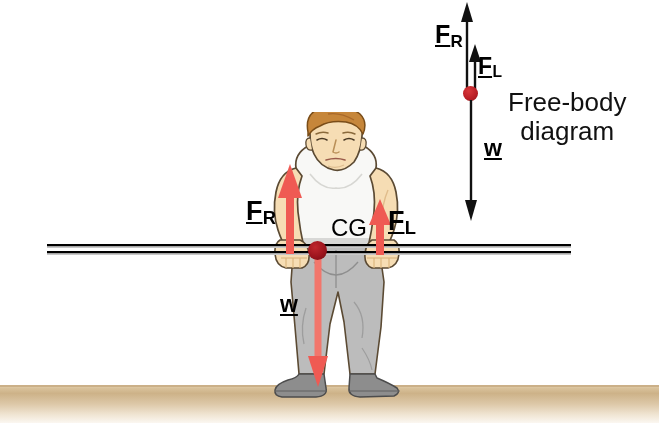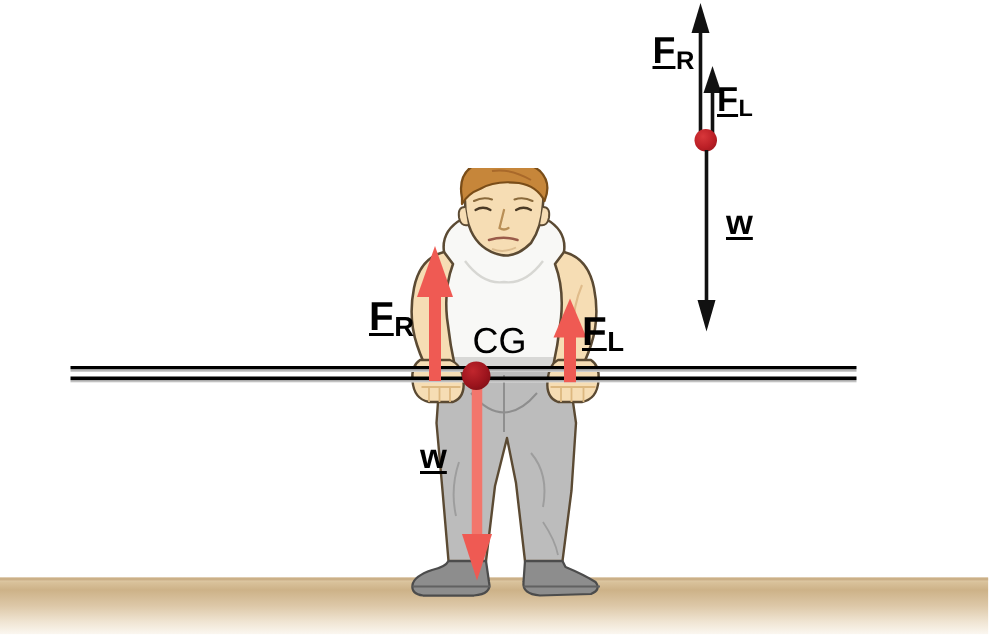--- a/index.html
+++ b/index.html
@@ -65,21 +65,21 @@
     font-weight: bold;
     vertical-align: baseline;
     position: relative;
     top: 0.22em;
     left: 0.02em;
   }
 
   #label-FR-main { left: 246px; top: 198px; font-size: 27px; }
   #label-FL-main { left: 388px; top: 208px; font-size: 27px; }
   #label-w-main  { left: 280px; top: 293px; font-size: 23px; }
-  #label-CG      { left: 315px; top: 214px; font-size: 24px; font-weight: normal; color:#000;text-align:right; }
+  #label-CG      { left: 331px; top: 214px; font-size: 24px; font-weight: normal; color:#000;text-align:right; }
 
   #label-FR-fbd  { left: 435px; top: 22px;  font-size: 25px; }
   #label-FL-fbd  { left: 478px; top: 55px;  font-size: 23px; }
   #label-w-fbd   { left: 484px; top: 137px; font-size: 23px; }
 
   #label-freebody {
     left: 508px;
     top: 88px;
     font-size: 26px;
     color: #111;
@@ -251,14 +251,18 @@
   <div class="abs flabel" id="label-FR-fbd">
     <span>F</span><span class="sub">R</span>
   </div>
 
   <div class="abs flabel" id="label-FL-fbd">
     <span>F</span><span class="sub">L</span>
   </div>
 
   <div class="abs flabel" id="label-w-fbd">w</div>
 
+  <div class="abs" id="label-freebody">
+    <div>Free-body</div>
+    <div>diagram</div>
+  </div>
 
 </div>
 
 </body></html>

